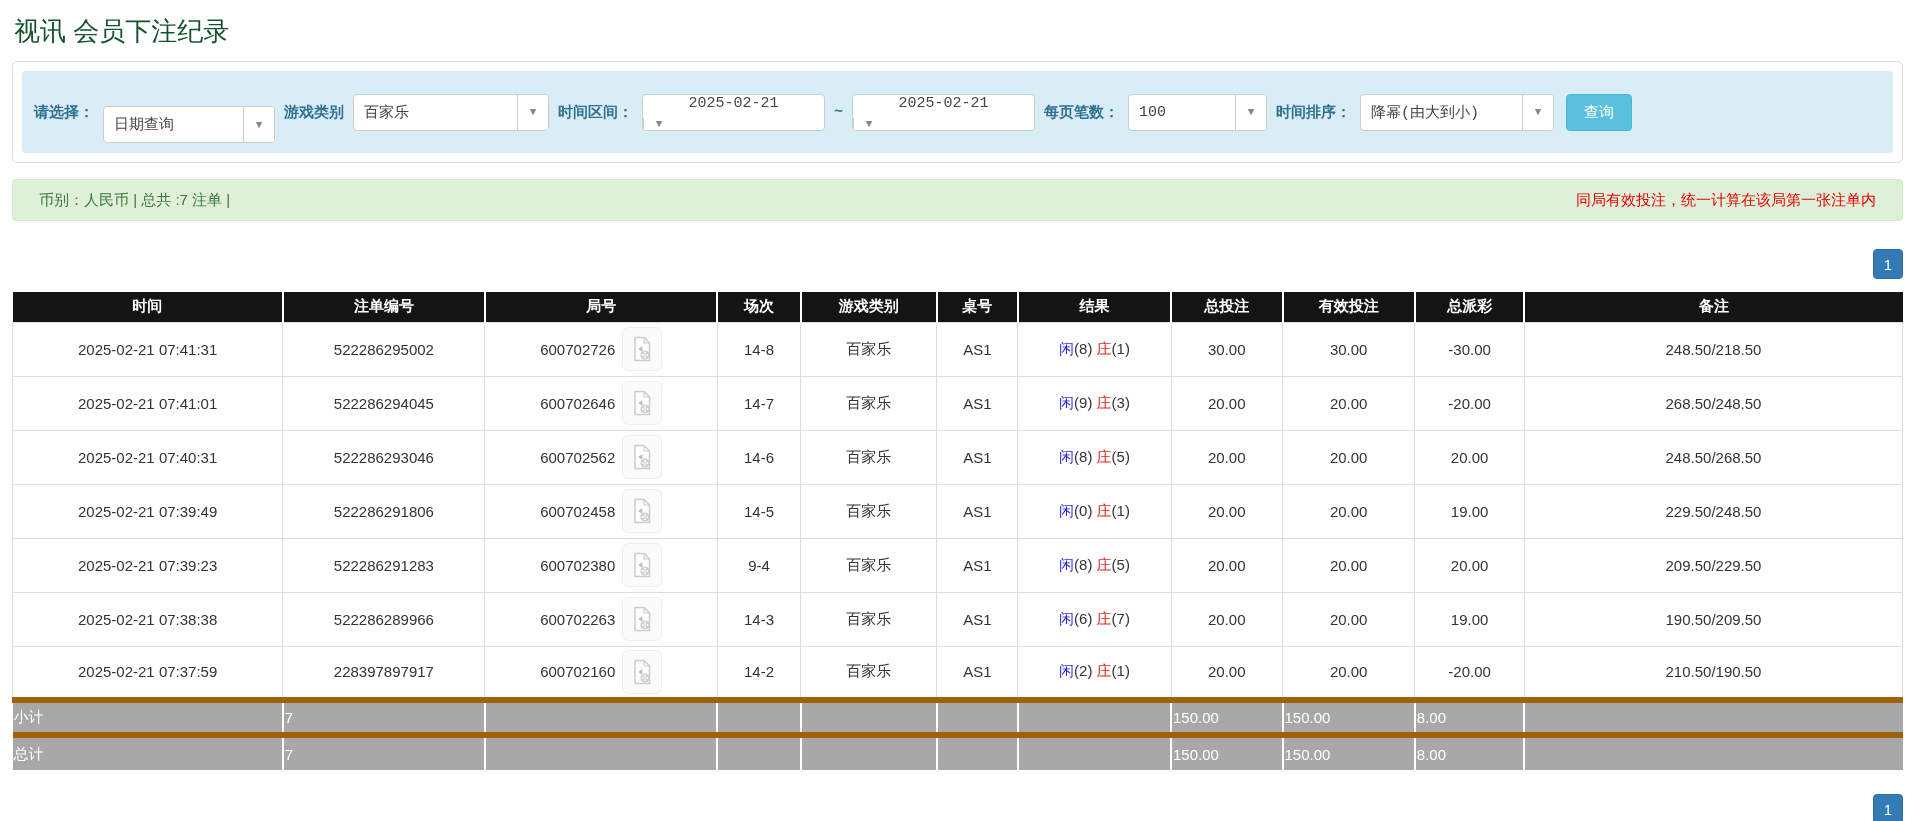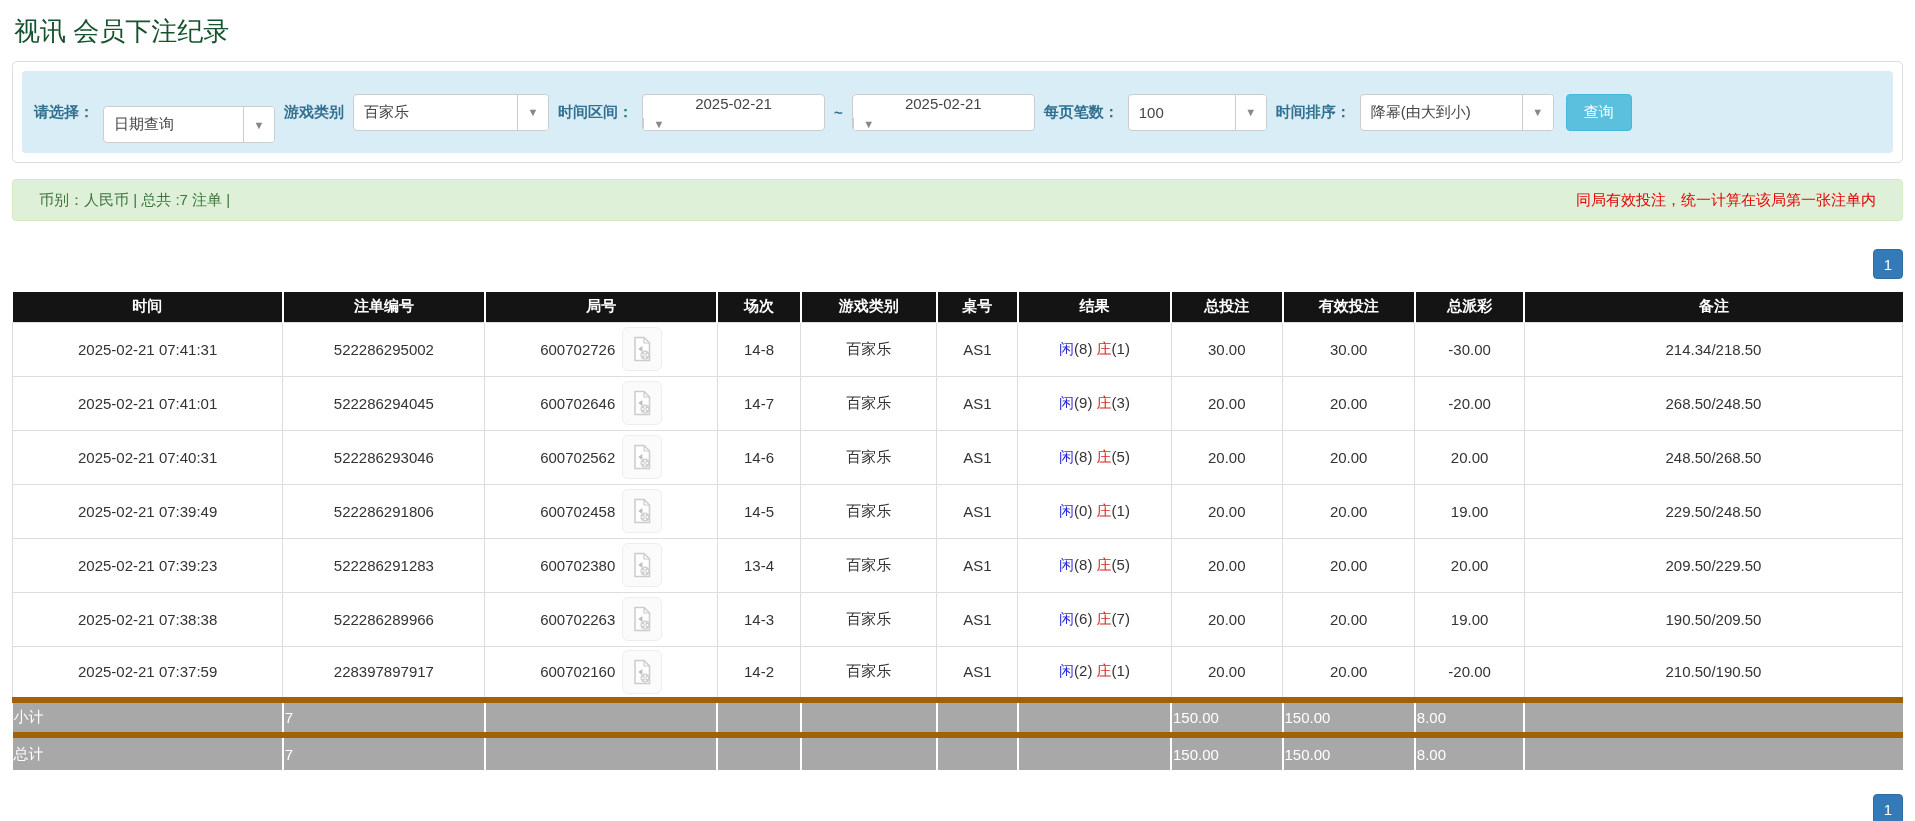--- a/index.html
+++ b/index.html
@@ -8,21 +8,21 @@
     width: 1915px; height: 821px; overflow: hidden;
     background: #ffffff; color: #333;
     font-family: "Liberation Sans", "DejaVu Sans", sans-serif;
     font-size: 15px;
   }
   .content { padding: 14px 12px 0 12px; }
 
   .page-title { font-size: 26px; font-weight: 400; color: #14532d; margin: 0 0 12px 2px; }
 
   
-  .filter-panel { border: 1px solid #ddd; border-radius: 5px; background:#fff; padding: 9px; }
+  .filter-panel { border: 1px solid #ddd; border-radius: 5px; background:#fff; padding: 9px; font-family: Liberation Mono, monospace; }
   .filter-bar {
     background: var(--filter_bar_bg,#d9edf7); border-radius: 4px;
     display: flex; align-items: center; gap: 9px; padding: 10px 12px;
   }
   .filter-label { color: var(--filter_label,#31708f); font-weight: bold; white-space: nowrap; }
   .tilde { color: var(--filter_label,#31708f); font-weight: bold; }
   .select {
     background:#fff; border:1px solid #ccc; border-radius:4px; height:37px;
     display:flex; align-items:center; cursor:pointer; overflow:hidden;
   }
@@ -190,21 +190,21 @@
   </svg>
               </button>
             </span></td>
           <td>14-8</td>
           <td>百家乐</td>
           <td>AS1</td>
           <td><span class="result-player">闲</span><span>(8)</span> <span class="result-banker">庄</span><span>(1)</span></td>
           <td class="blue">30.00</td>
           <td>30.00</td>
           <td class="red">-30.00</td>
-          <td>214.34/218.50</td>
+          <td>248.50/218.50</td>
         </tr>
         <tr>
           <td>2025-02-21 07:41:01</td>
           <td>522286294045</td>
           <td><span class="round-wrap">
               <span>600702646</span>
               <button class="video-btn">
                 <svg width="20" height="26" viewBox="0 0 20 26" xmlns="http://www.w3.org/2000/svg">
     <path d="M3 1.5 H12 L17.5 7 V24.5 H3 Z" fill="#ffffff" stroke="#cccccc" stroke-width="1.5"></path>
     <path d="M12 1.5 V7 H17.5" fill="none" stroke="#cccccc" stroke-width="1.2"></path>
@@ -295,21 +295,21 @@
     <path d="M10.4 10 L6.2 13 L10.4 16 Z" fill="#bdbdbd"></path>
     <circle cx="13" cy="19" r="4.6" fill="#cfcfcf"></circle>
     <circle cx="13" cy="16.7" r="1" fill="#ffffff"></circle>
     <circle cx="13" cy="21.3" r="1" fill="#ffffff"></circle>
     <circle cx="10.7" cy="19" r="1" fill="#ffffff"></circle>
     <circle cx="15.3" cy="19" r="1" fill="#ffffff"></circle>
     <circle cx="13" cy="19" r="0.8" fill="#ffffff"></circle>
   </svg>
               </button>
             </span></td>
-          <td>13-4</td>
+          <td>9-4</td>
           <td>百家乐</td>
           <td>AS1</td>
           <td><span class="result-player">闲</span><span>(8)</span> <span class="result-banker">庄</span><span>(5)</span></td>
           <td class="blue">20.00</td>
           <td>20.00</td>
           <td>20.00</td>
           <td>209.50/229.50</td>
         </tr>
         <tr>
           <td>2025-02-21 07:38:38</td>

